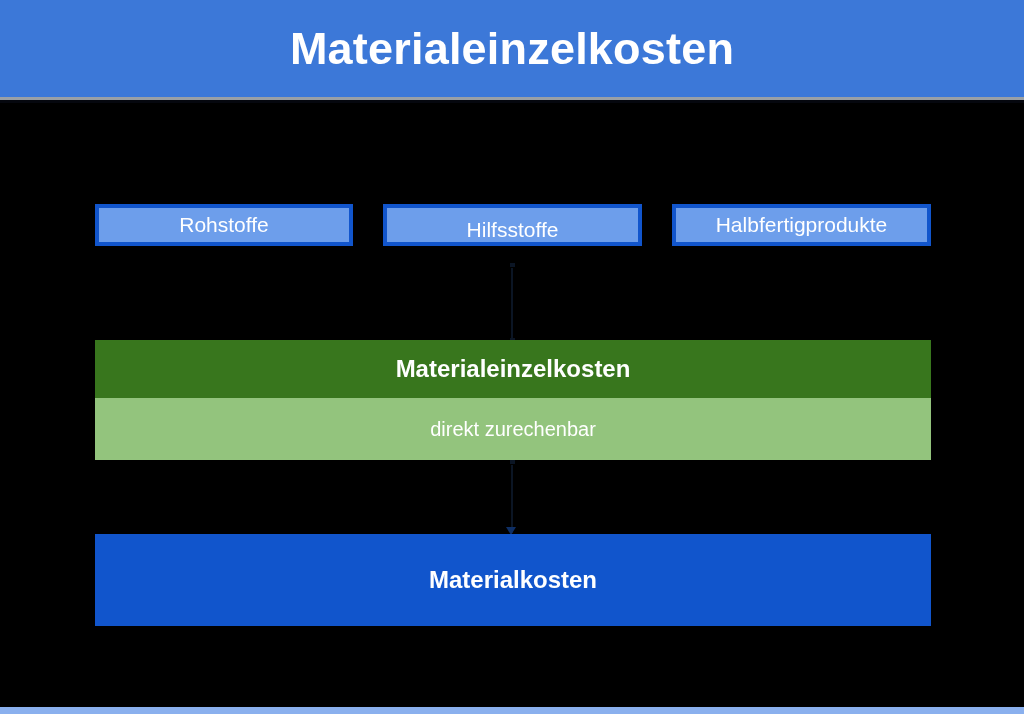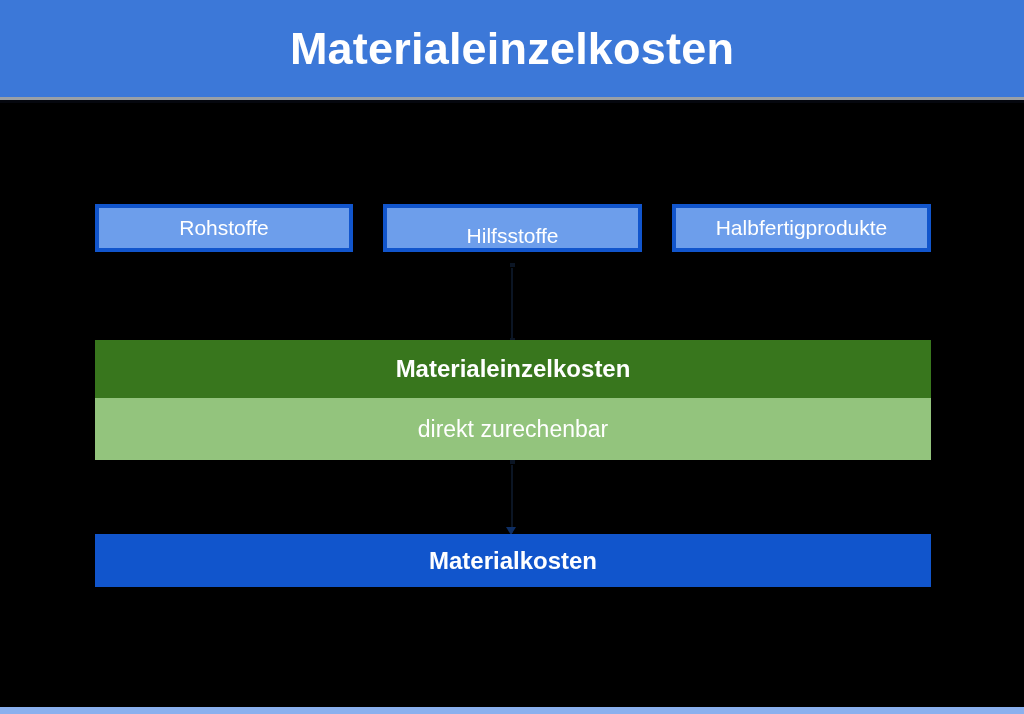--- a/index.html
+++ b/index.html
@@ -60,21 +60,21 @@
     top: 103px;
     width: 1024px;
     height: 604px;
     background: #000000;
   }
 
   
   .source-box {
     position: absolute;
     top: 101px;           
-    height: 48px;
+    height: 42px;
     box-sizing: border-box;
     background: #6d9eeb;
     border: 4px solid #1155cc;
     display: flex;
     align-items: center;
     justify-content: center;
   }
   .source-box-label {
     color: #ffffff;
     font-size: 21px;
@@ -140,32 +140,32 @@
   #group-body {
     width: 100%;
     height: 62px;
     background: #93c47d;
     display: flex;
     align-items: center;
     justify-content: center;
   }
   #group-body-label {
     color: #ffffff;
-    font-size: 23px;
+    font-size: 20px;
     font-weight: normal;
     white-space: nowrap;
   }
 
   
   #total-bar {
     position: absolute;
     left: 95px;
     top: 431px;           
     width: 836px;
-    height: 53px;
+    height: 92px;
     background: #1155cc;
     display: flex;
     align-items: center;
     justify-content: center;
   }
   #total-bar-label {
     color: #ffffff;
     font-size: 24px;
     font-weight: bold;
     white-space: nowrap;

